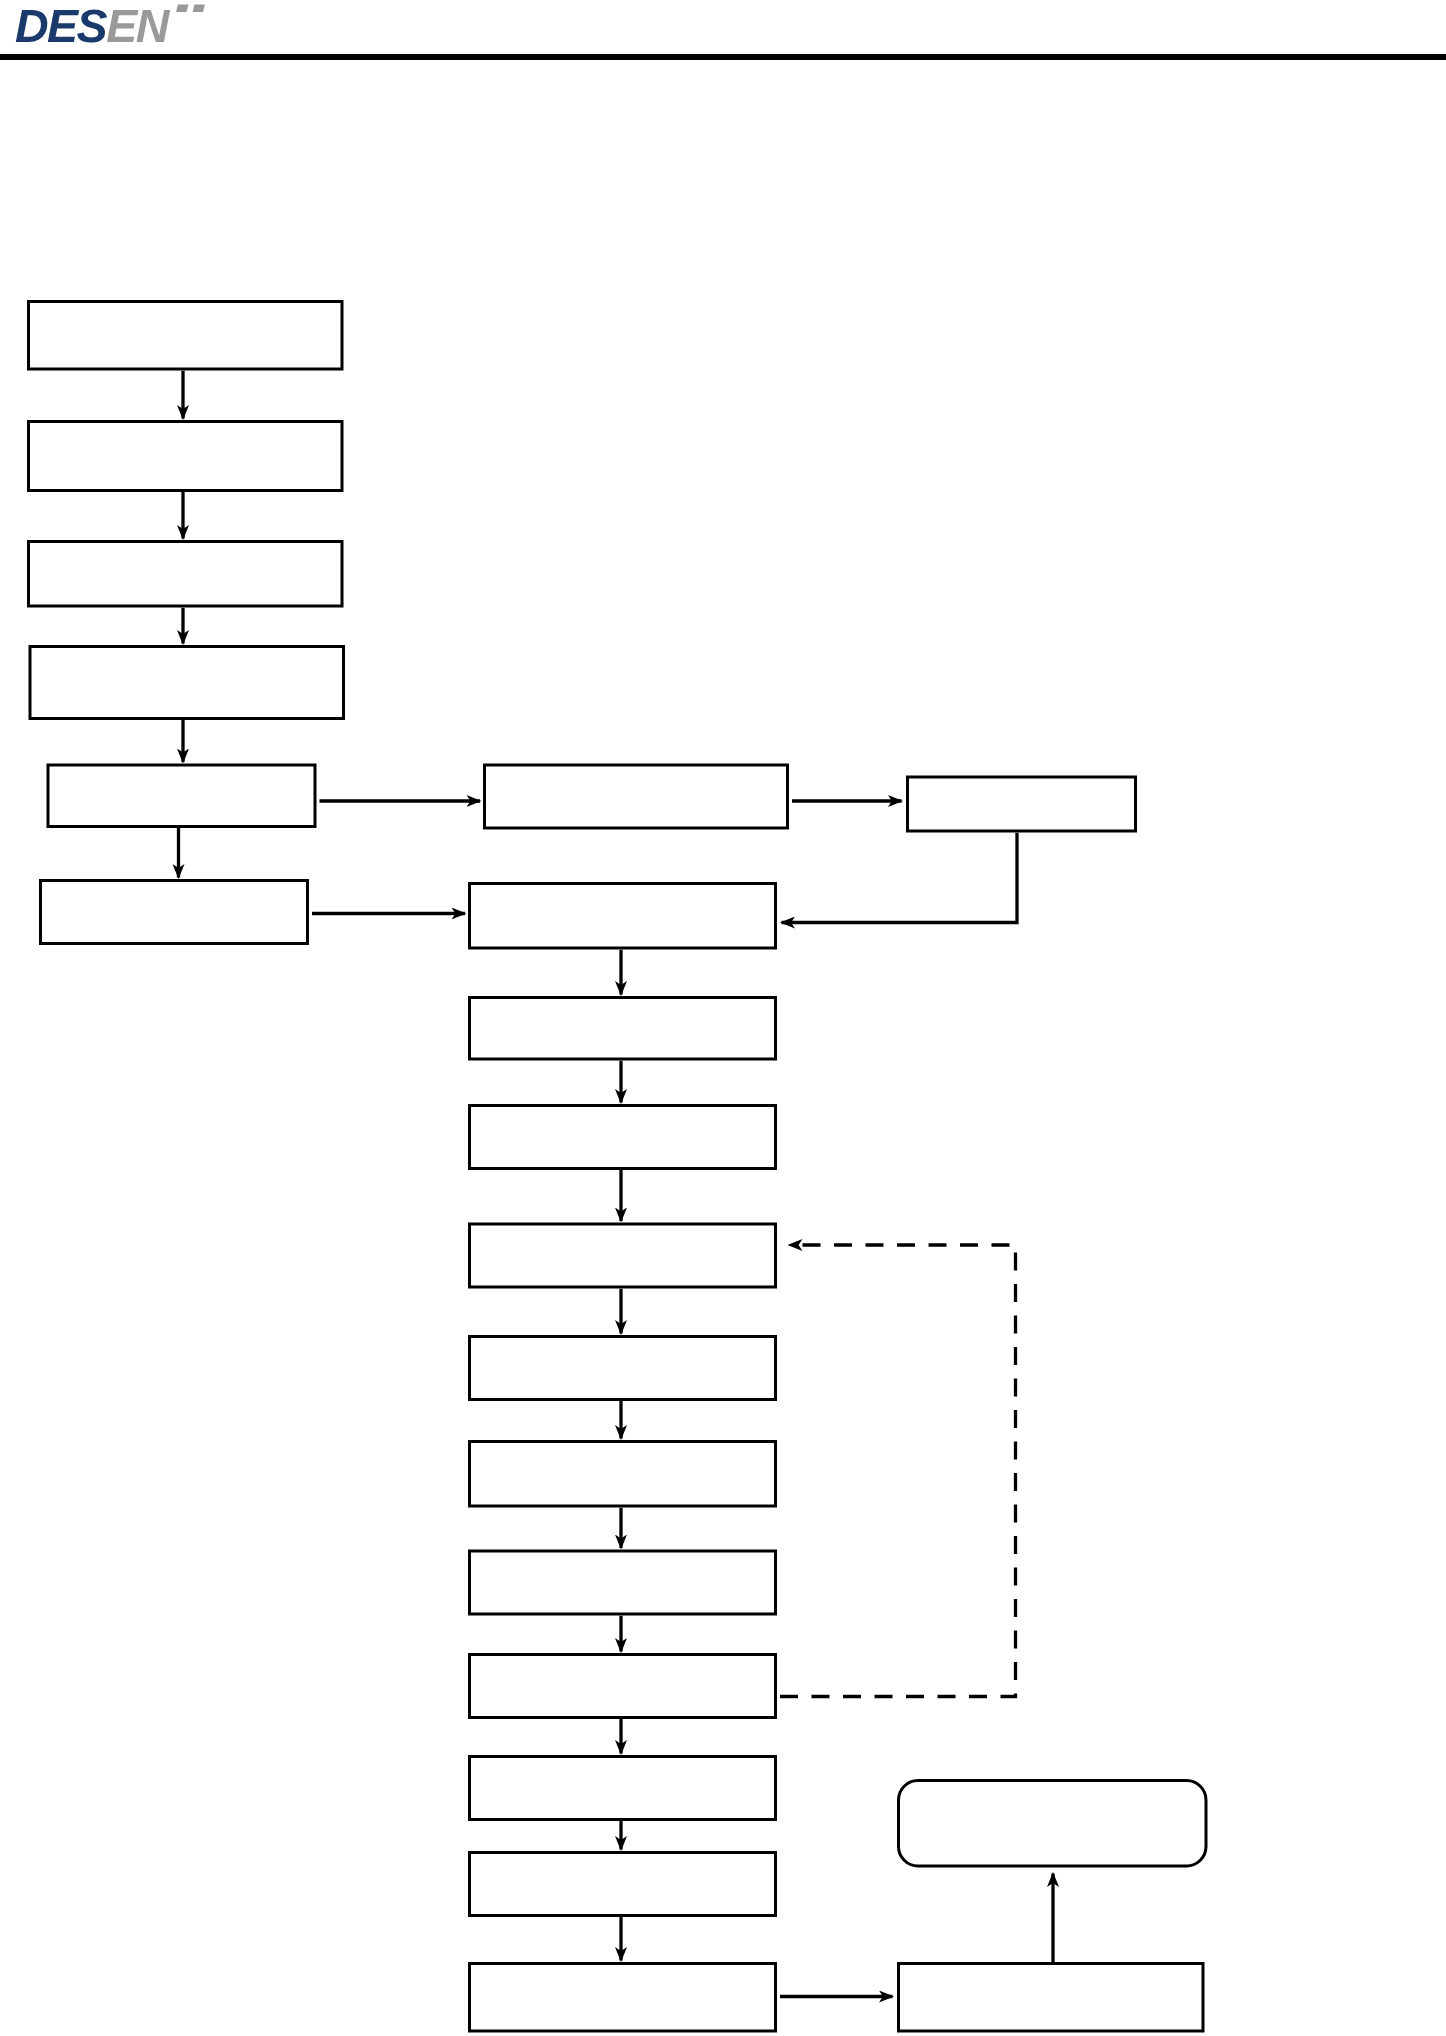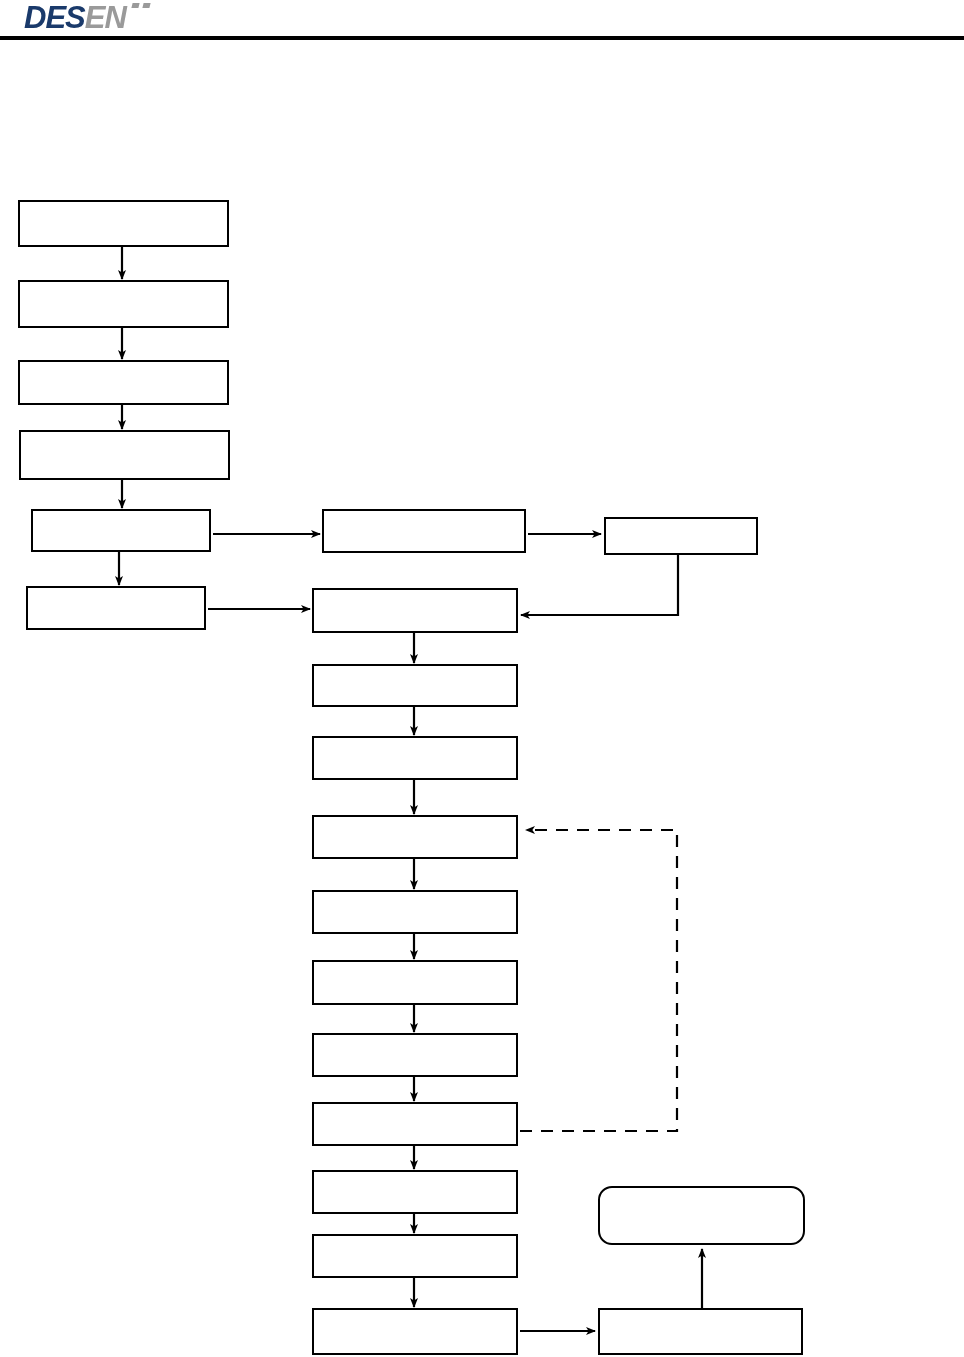--- a/index.html
+++ b/index.html
@@ -21,21 +21,21 @@
   
   #header {
     position: absolute;
     left: 0;
     top: 0;
     width: 964px;
     height: 44px;
   }
   #logo {
     position: absolute;
-    left: 24px;
+    left: 10px;
     top: 2px;
     width: 140px;
     height: 31px;
     font-style: italic;
     font-weight: bold;
     font-size: 31px;
     letter-spacing: -1px;
     line-height: 31px;
     white-space: nowrap;
     user-select: none;

